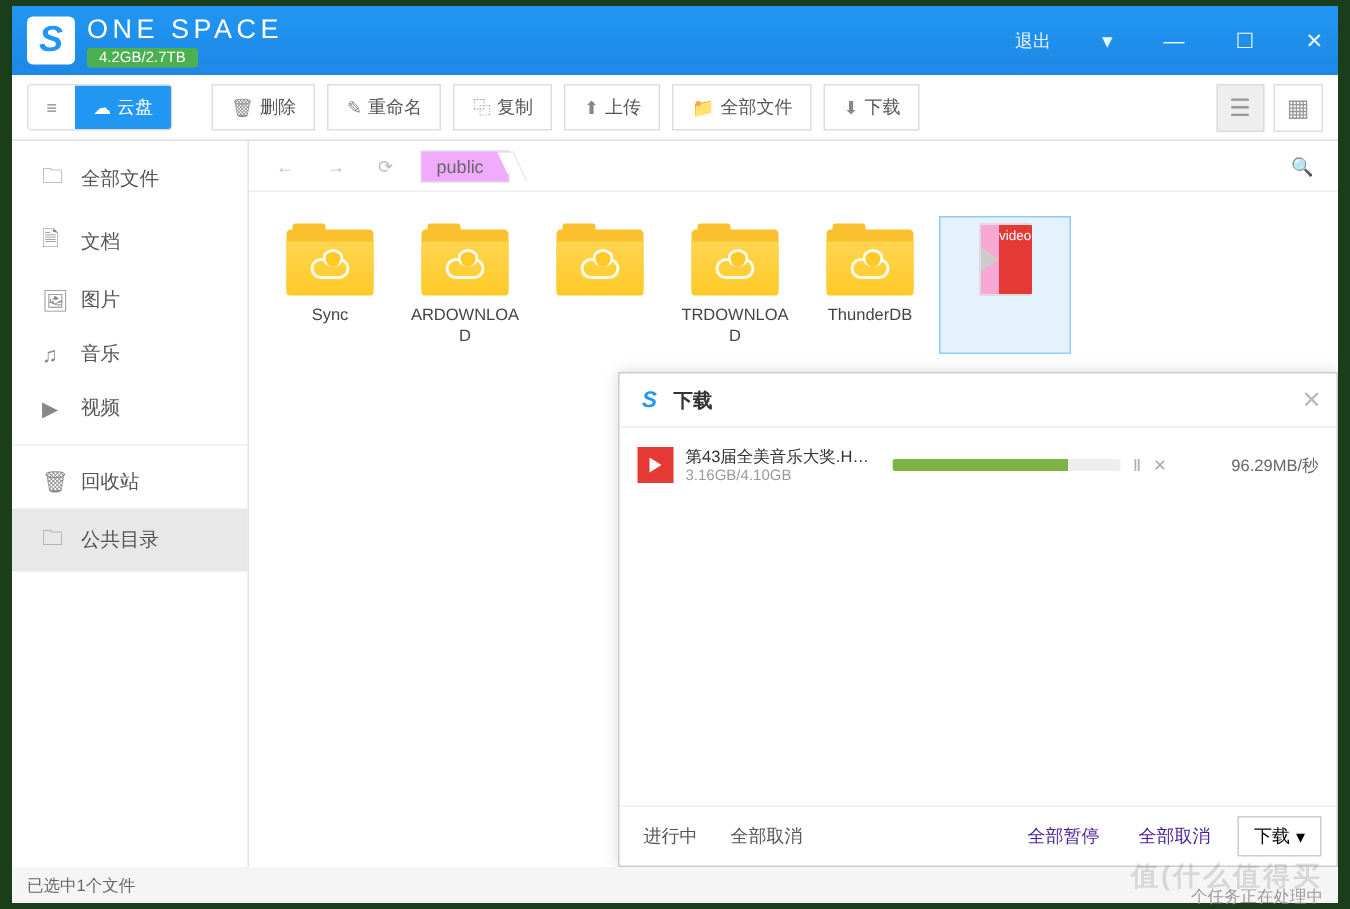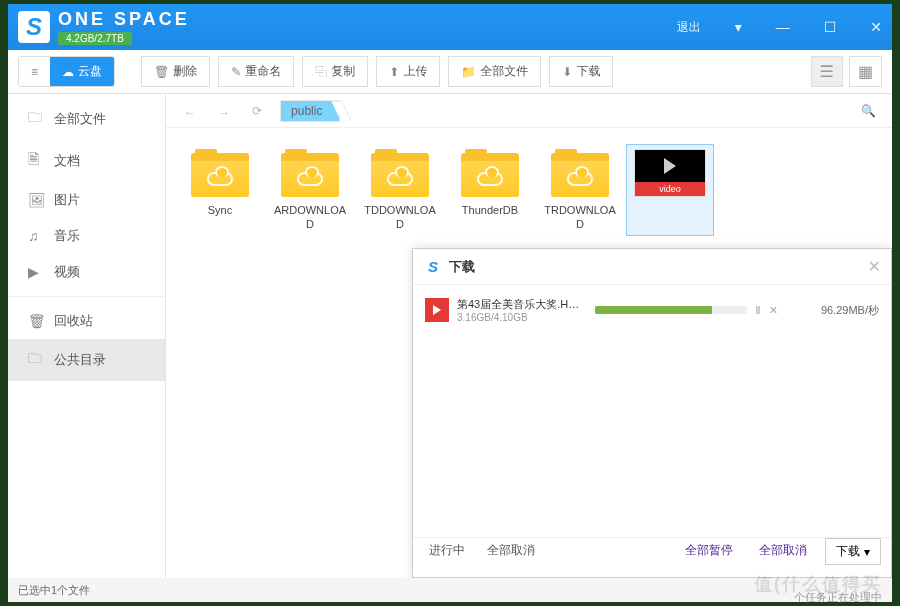--- a/index.html
+++ b/index.html
@@ -4,21 +4,21 @@
 <style>
 * { margin: 0; padding: 0; box-sizing: border-box; font-family: "Microsoft YaHei", Arial, sans-serif; }
 body { background: #1a3d1a; width: 900px; height: 606px; overflow: hidden; }
 .window { position: absolute; top: 4px; left: 8px; width: 884px; height: 598px; background: #fff; display: flex; flex-direction: column; }
 
 
 .titlebar { height: 46px; background: linear-gradient(#2196f3, #1e88e5); display: flex; align-items: center; color: #fff; padding: 0 10px; position: relative; }
 .logo { display: flex; align-items: center; gap: 8px; }
 .logo-icon { width: 32px; height: 32px; background: #fff; border-radius: 4px; display: flex; align-items: center; justify-content: center; color: #2196f3; font-weight: bold; font-size: 24px; font-style: italic; }
 .logo-text { display: flex; flex-direction: column; }
-.logo-title { font-size: 18px; letter-spacing: 3px; font-weight: 700; }
+.logo-title { font-size: 18px; letter-spacing: 3px; font-weight: 400; }
 .storage-badge { background: #4caf50; color: #fff; font-size: 10px; padding: 1px 8px; border-radius: 2px; margin-top: 2px; width: fit-content; }
 .titlebar-right { margin-left: auto; display: flex; align-items: center; gap: 14px; font-size: 12px; }
 .tb-btn { cursor: pointer; opacity: 0.9; margin-left: 20px; }
 .tb-icon { font-size: 14px; }
 
 
 .toolbar { height: 44px; background: #fff; border-bottom: 1px solid #e0e0e0; display: flex; align-items: center; padding: 0 10px; gap: 8px; }
 .tab-toggle { display: flex; border: 1px solid #ddd; border-radius: 3px; overflow: hidden; }
 .tab-toggle > div { padding: 6px 12px; font-size: 12px; display: flex; align-items: center; gap: 4px; }
 .tab-toggle .active { background: #2196f3; color: #fff; }
@@ -33,36 +33,36 @@
 .content { flex: 1; display: flex; overflow: hidden; }
 .sidebar { width: 158px; border-right: 1px solid #e5e5e5; padding-top: 4px; }
 .side-item { display: flex; align-items: center; gap: 10px; padding: 9px 20px; font-size: 13px; color: #555; cursor: pointer; }
 .side-item.selected { background: #e8e8e8; }
 .side-sep { height: 1px; background: #eee; margin: 6px 0; }
 .side-icon { width: 16px; color: #888; font-size: 14px; }
 
 .main { flex: 1; display: flex; flex-direction: column; position: relative; }
 .breadcrumb { height: 34px; border-bottom: 1px solid #eee; display: flex; align-items: center; padding: 0 10px; font-size: 12px; color: #666; gap: 6px; }
 .bc-btn { padding: 4px 8px; color: #bbb; cursor: pointer; }
-.bc-path { border: 1px solid #e8e8e8; padding: 3px 10px; flex: 0 0 auto; min-width: 60px; margin-left: 4px; position: relative; background: #7dd3fc; }
+.bc-path { border: 1px solid #e8e8e8; padding: 3px 10px; flex: 0 0 auto; min-width: 60px; margin-left: 4px; position: relative; background: #f0abfc; }
 .bc-path::after { content: ''; position: absolute; right: -8px; top: 0; bottom: 0; width: 10px; background: linear-gradient(135deg, #fff 50%, transparent 50%); border-right: 1px solid #e8e8e8; border-top: 1px solid #e8e8e8; transform: skewX(25deg); }
 .bc-search { margin-left: auto; color: #bbb; padding: 0 6px; cursor: pointer; }
 
 .file-grid { flex: 1; padding: 16px 10px; display: flex; flex-wrap: wrap; gap: 2px; align-content: flex-start; }
 .file-item { width: 88px; display: flex; flex-direction: column; align-items: center; padding: 4px; cursor: pointer; border: 1px solid transparent; }
 .file-item.selected { background: #e3f2fd; border: 1px solid #90caf9; }
 .folder-icon { width: 58px; height: 48px; position: relative; }
 .folder-back { position: absolute; top: 4px; width: 58px; height: 42px; background: #fbc02d; border-radius: 3px; }
 .folder-tab { position: absolute; top: 0; left: 4px; width: 22px; height: 8px; background: #fbc02d; border-radius: 2px 2px 0 0; }
 .folder-front { position: absolute; bottom: 0; width: 58px; height: 36px; background: linear-gradient(#ffd54f, #ffca28); border-radius: 2px; display: flex; align-items: center; justify-content: center; }
 .cloud { width: 26px; height: 14px; border: 2px solid rgba(255,255,255,0.9); border-radius: 10px; position: relative; }
 .cloud::before { content: ''; position: absolute; top: -8px; left: 6px; width: 10px; height: 10px; border: 2px solid rgba(255,255,255,0.9); border-radius: 50%; border-bottom: none; background: #ffca28; }
 .file-label { font-size: 11px; color: #444; text-align: center; margin-top: 6px; line-height: 1.3; word-break: break-all; max-height: 28px; overflow: hidden; }
 
-.video-thumb { width: 72px; height: 48px; background: #000000; border: 1px solid #ddd; display: flex; flex-direction: column; }
+.video-thumb { width: 34px; height: 48px; background: #f9a8d4; border: 1px solid #ddd; display: flex; flex-direction: row; }
 .video-play { flex: 1; display: flex; align-items: center; justify-content: center; }
 .video-play-tri { width: 0; height: 0; border-left: 12px solid #ccc; border-top: 8px solid transparent; border-bottom: 8px solid transparent; }
 .video-badge { background: #e53935; color: #fff; font-size: 9px; text-align: center; padding: 2px 0; }
 
 
 .popup { position: absolute; bottom: 0; right: 0; width: 480px; height: 330px; background: #fff; border: 1px solid #ccc; box-shadow: 0 0 10px rgba(0,0,0,0.15); display: flex; flex-direction: column; }
 .popup-header { height: 36px; display: flex; align-items: center; padding: 0 10px; border-bottom: 1px solid #eee; }
 .popup-logo { width: 20px; height: 20px; background: #fff; display: flex; align-items: center; justify-content: center; color: #2196f3; font-weight: bold; font-style: italic; font-size: 15px; }
 .popup-title { font-size: 13px; color: #333; margin-left: 6px; font-weight: bold; }
 .popup-close { margin-left: auto; color: #bbb; cursor: pointer; font-size: 16px; }
@@ -70,21 +70,21 @@
 .dl-item { display: flex; align-items: center; gap: 8px; padding: 4px; }
 .dl-icon { width: 24px; height: 24px; background: #e53935; display: flex; align-items: center; justify-content: center; flex-shrink: 0; }
 .dl-icon-tri { width: 0; height: 0; border-left: 8px solid #fff; border-top: 5px solid transparent; border-bottom: 5px solid transparent; }
 .dl-info { flex: 0 0 130px; overflow: hidden; }
 .dl-name { font-size: 11px; color: #333; white-space: nowrap; overflow: hidden; text-overflow: ellipsis; }
 .dl-size { font-size: 10px; color: #999; }
 .dl-progress { flex: 1; height: 8px; background: #eee; border-radius: 2px; overflow: hidden; }
 .dl-progress-bar { height: 100%; background: #7cb342; width: 77%; }
 .dl-ctrl { color: #aaa; font-size: 11px; cursor: pointer; }
 .dl-speed { font-size: 11px; color: #666; margin-left: 35px; }
-.popup-footer { height: 40px; border-top: 1px solid #eee; display: flex; align-items: flex-start; padding: 0 10px; gap: 10px; font-size: 12px; }
+.popup-footer { height: 40px; border-top: 1px solid #eee; display: flex; align-items: center; padding: 0 10px; gap: 10px; font-size: 12px; }
 .pf-tab { color: #555; padding: 4px 6px; cursor: pointer; }
 .pf-spacer { flex: 1; }
 .pf-btn { color: #4c1d95; padding: 4px 8px; cursor: pointer; }
 .pf-dl { border: 1px solid #ccc; padding: 4px 10px; display: flex; align-items: center; gap: 4px; }
 
 
 .statusbar { height: 24px; background: #f5f5f5; display: flex; align-items: center; padding: 0 10px; font-size: 11px; color: #666; }
 .statusbar-right { margin-left: auto; color: #999; margin-top: 15px; }
 .watermark { position: absolute; right: 10px; bottom: 6px; font-size: 18px; color: rgba(0,0,0,0.12); font-weight: bold; letter-spacing: 2px; pointer-events: none; }
 </style>
@@ -215,41 +215,40 @@
           <div class="file-label">ARDOWNLOAD</div>
         </div>
         <div class="file-item">
           <div class="folder-icon">
               <div class="folder-tab"></div>
               <div class="folder-back"></div>
               <div class="folder-front">
                 <div class="cloud"></div>
               </div>
             </div>
-          <div class="file-label">TDDOWNLOAD</div>
+        </div>
+        <div class="file-item">
+          <div class="folder-icon">
+              <div class="folder-tab"></div>
+              <div class="folder-back"></div>
+              <div class="folder-front">
+                <div class="cloud"></div>
+              </div>
+            </div>
+          <div class="file-label">TRDOWNLOAD</div>
         </div>
         <div class="file-item">
           <div class="folder-icon">
               <div class="folder-tab"></div>
               <div class="folder-back"></div>
               <div class="folder-front">
                 <div class="cloud"></div>
               </div>
             </div>
           <div class="file-label">ThunderDB</div>
-        </div>
-        <div class="file-item">
-          <div class="folder-icon">
-              <div class="folder-tab"></div>
-              <div class="folder-back"></div>
-              <div class="folder-front">
-                <div class="cloud"></div>
-              </div>
-            </div>
-          <div class="file-label">TRDOWNLOAD</div>
         </div>
         <div class="file-item selected">
           <div class="video-thumb">
             <div class="video-play">
                 <div class="video-play-tri"></div>
               </div>
             <div class="video-badge">video</div>
           </div>
         </div>
       </div>

